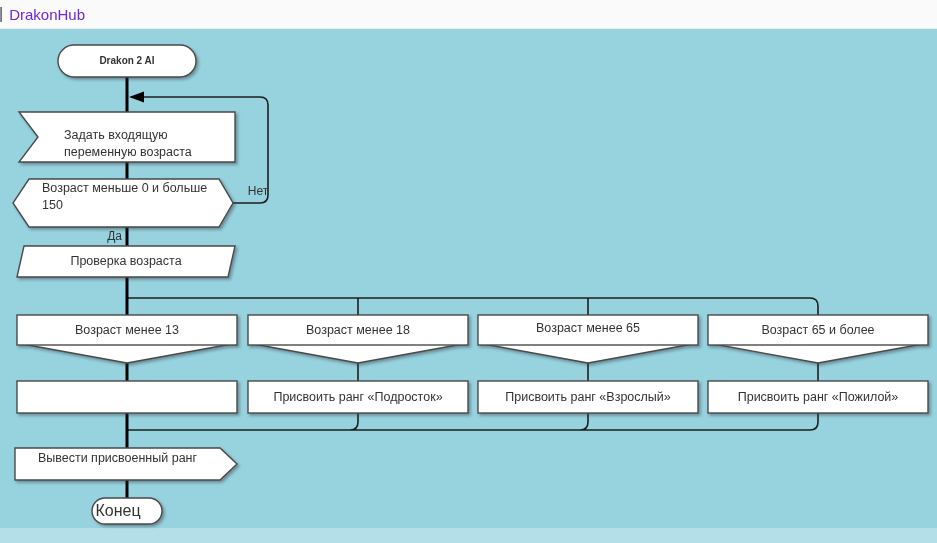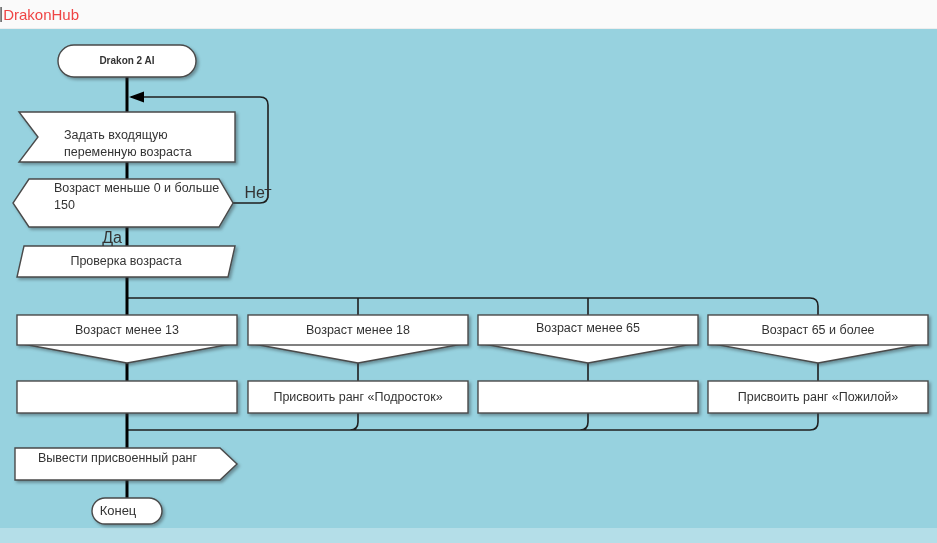--- a/index.html
+++ b/index.html
@@ -5,30 +5,30 @@
   :root{
     --canvas:#97d2df; --topbar:#fafafa; --shape-fill:#ffffff; --shape-border:#4a4a4a;
     --line:#1f1f1f; --skewer:#000000; --text:#333333;
   }
   *{box-sizing:border-box;margin:0;padding:0}
   body{font-family:"Liberation Sans",sans-serif;background:#fff}
   .screen{position:relative;width:937px;height:543px;overflow:hidden;background:var(--canvas)}
   .topbar{position:absolute;left:0;top:0;width:937px;height:29px;background:var(--topbar);
           display:flex;align-items:center;border-bottom:1px solid #ededed}
   .topbar .pipe{color:#444;font-size:16px;margin-left:-1px;font-weight:400}
-  .topbar .brand{color:#ef4444;font-size:15px;}
+  .topbar .brand{color:#6d28d9;font-size:15px;margin-left:6px}
   .canvas{position:absolute;left:0;top:29px;width:937px;height:514px}
   .canvas svg{position:absolute;left:0;top:0}
   .shapes{filter:drop-shadow(2px 2px 1.5px rgba(50,60,65,.45))}
   .node-label{position:absolute;display:flex;align-items:center;justify-content:center;
       font-size:12.5px;color:var(--text);white-space:pre-line;text-align:center;line-height:1.35;
       cursor:default}
   .align-left{justify-content:flex-start;text-align:left}
   .bold{font-weight:bold;font-size:10px}
-  .small-label{font-size:16px;line-height:1;display:block}
+  .small-label{font-size:12px;line-height:1;display:block}
   .right{text-align:right}
   .hscroll{position:absolute;left:0;bottom:0;width:937px;height:15px;background:rgba(255,255,255,0.28)}
 </style>
 </head>
 <body>
 
 <div class="screen">
 
   <div class="topbar">
     <span class="pipe">|</span>
@@ -71,36 +71,37 @@
         <polygon points="15,419 220,419 237,435 220,451 15,451"></polygon>
         <rect x="92" y="469" width="70" height="26" rx="13"></rect>
       </g>
     </svg>
 
     <div class="node-label bold" style="left:58px;top:16px;width:138px;height:32px">Drakon 2 AI</div>
 
     <div class="node-label align-left" style="left:64px;top:83px;width:171px;height:64px">Задать входящую
 переменную возраста</div>
 
-    <div class="node-label align-left" style="left:54px;top:150px;width:190px;height:36px">Возраст меньше 0 и больше
+    <div class="node-label align-left" style="left:42px;top:150px;width:190px;height:36px">Возраст меньше 0 и больше
 150</div>
 
     <div class="node-label small-label right" style="left:90px;top:201px;width:32px;height:14px">Да</div>
 
     <div class="node-label small-label" style="left:238px;top:156px;width:40px;height:14px">Нет</div>
 
     <div class="node-label" style="left:24px;top:217px;width:204px;height:31px">Проверка возраста</div>
 
     <div class="node-label" style="left:17px;top:286px;width:220px;height:30px">Возраст менее 13</div>
     <div class="node-label" style="left:248px;top:286px;width:220px;height:30px">Возраст менее 18</div>
     <div class="node-label" style="left:478px;top:286px;width:220px;height:26px">Возраст менее 65</div>
     <div class="node-label" style="left:708px;top:286px;width:220px;height:30px">Возраст 65 и более</div>
 
     <div class="node-label" style="left:248px;top:352px;width:220px;height:32px">Присвоить ранг «Подросток»</div>
+    <div class="node-label" style="left:478px;top:352px;width:220px;height:32px">Присвоить ранг «Взрослый»</div>
     <div class="node-label" style="left:708px;top:352px;width:220px;height:32px">Присвоить ранг «Пожилой»</div>
 
     <div class="node-label" style="left:15px;top:419px;width:205px;height:20px">Вывести присвоенный ранг</div>
 
-    <div class="node-label" style="left:92px;top:469px;width:52px;height:26px;font-size:13px">Конец</div>
+    <div class="node-label" style="left:92px;top:469px;width:52px;height:26px;font-size:16px">Конец</div>
 
     <div class="hscroll"></div>
   </div>
 </div>
 
 </body></html>

